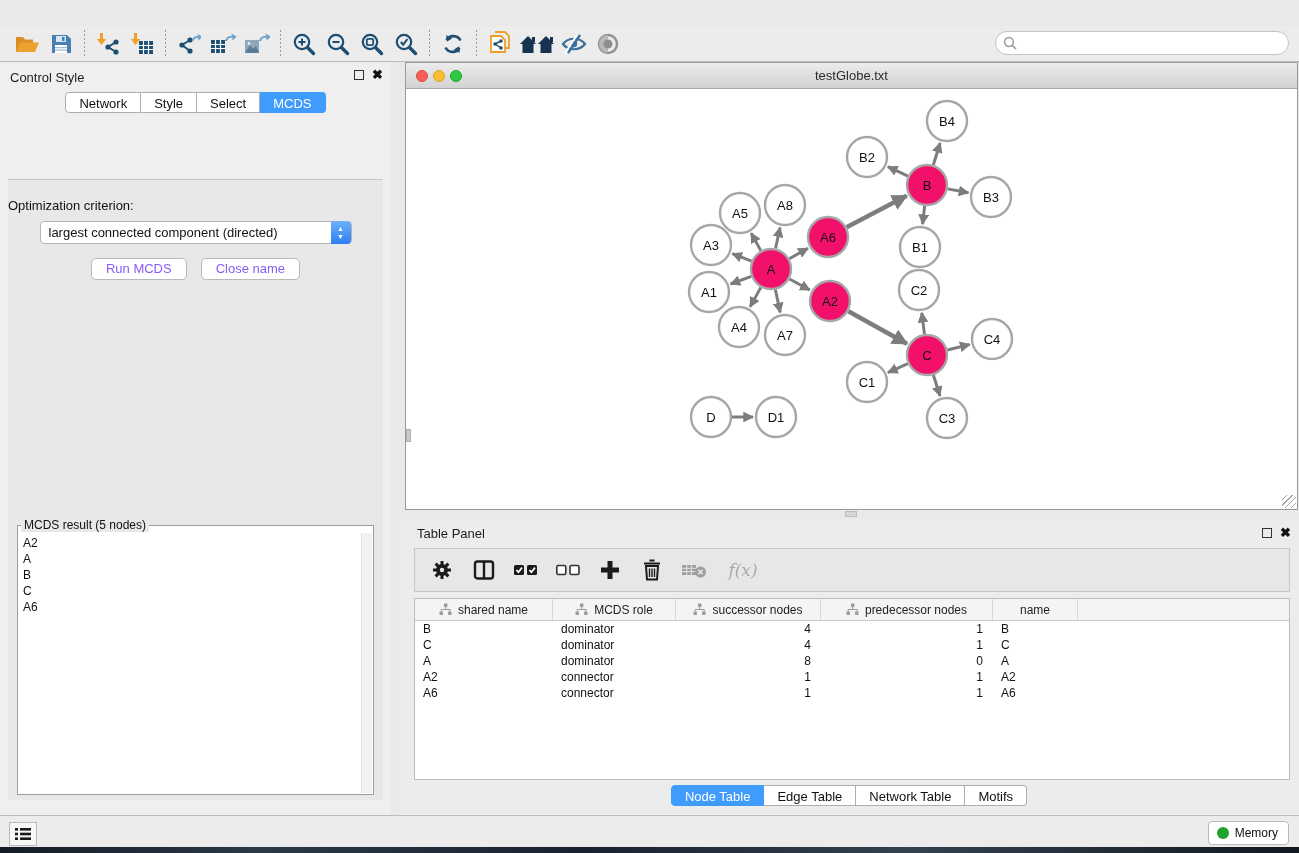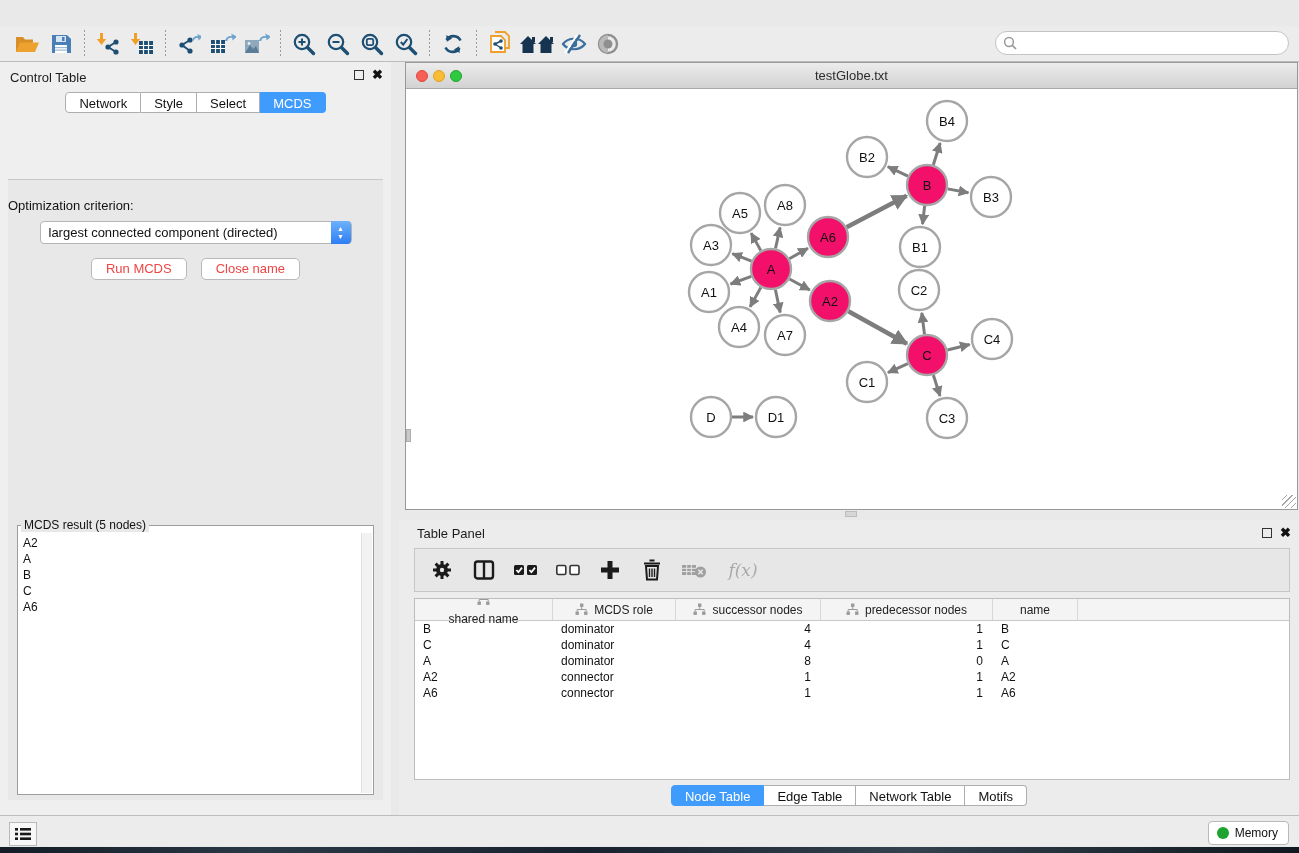--- a/index.html
+++ b/index.html
@@ -46,21 +46,21 @@
   .cp-content { position:absolute; left:8px; top:117px; right:8px; bottom:15px;
     background:#e8e8e8; border-top:1px solid #c8c8c8; }
   .opt-label { text-align:left; margin-top:18px; font-size:13px; color:#111; }
   .combo { position:relative; margin:8px auto 0; width:312px; height:23px; background:#fff;
     border:1px solid #b5b5b5; border-radius:4px; font-size:13px; line-height:21px; padding-left:8px; color:#111; }
   .combo .stepper { position:absolute; right:0; top:-1px; width:20px; height:23px; border-radius:0 4px 4px 0;
     background:linear-gradient(#6db1fb,#2e7ef4); color:#fff; font-size:7px; line-height:7px;
     display:flex; flex-direction:column; align-items:center; justify-content:center; gap:1px; }
   .btn-row { display:flex; justify-content:center; gap:14px; margin-top:14px; }
   .mac-btn { height:22px; padding:0 14px; background:#fff; border:1px solid #b9b9b9; border-radius:5px;
-    font-size:13px; line-height:20px; color:#ef4444; }
+    font-size:13px; line-height:20px; color:#8b5cf6; }
 
   fieldset.result { position:absolute; left:9px; right:9px; top:338px; bottom:5px;
     border:1px solid #9d9d9d; background:#fff; }
   fieldset.result legend { font-size:12px; color:#111; margin-left:3px; padding:0 3px; background:#e8e8e8; }
   .result-list { position:absolute; left:1px; right:12px; top:1px; bottom:1px; background:#fff;
     font-size:12px; color:#111; padding:2px 0 0 4px; }
   .result-list div { line-height:16px; }
   .result-scroll { position:absolute; right:1px; top:1px; bottom:1px; width:11px; background:#f2f2f2; border-left:1px solid #e0e0e0; }
 
   
@@ -253,21 +253,21 @@
     <div class="searchbox">
       <svg width="14" height="14" viewBox="0 0 14 14">
           <circle cx="6" cy="6" r="4.4" fill="none" stroke="#9a9a9a" stroke-width="1.5"></circle>
           <path d="M9.3 9.3 L13 13" stroke="#9a9a9a" stroke-width="1.7"></path>
         </svg>
     </div>
   </div>
 
   <div class="control-panel">
     <div class="cp-header">
-      <span class="ph-title">Control Table</span>
+      <span class="ph-title">Control Style</span>
       <span class="panel-btns">
         <span class="float-box"></span>
         <span class="close-x">✖</span>
       </span>
     </div>
     <div class="cp-tabs" id="cp-tabs">
         <div class="tab">Network</div>
         <div class="tab">Style</div>
         <div class="tab">Select</div>
         <div class="tab selected">MCDS</div>
@@ -481,21 +481,21 @@
             <path d="M17.3 8.8 l4.4 4.4 M21.7 8.8 l-4.4 4.4" stroke="#e7e7e7" stroke-width="1.6"></path>
           </svg>
       </span>
       <span class="tp-tool" style="width:40px">
         <span class="fx-label">f(x)</span>
       </span>
     </div>
 
     <div class="data-table">
       <div class="thead" id="thead">
-          <div class="th" style="width: 138px; flex-direction: column;">
+          <div class="th" style="width: 138px;">
             <span>
               <svg width="13" height="13" viewBox="0 0 13 13">
                 <g fill="#9a9a9a">
                   <rect x="5" y="0.5" width="3.4" height="3.4"></rect>
                   <rect x="0.5" y="8.5" width="3.4" height="3.4"></rect>
                   <rect x="9.1" y="8.5" width="3.4" height="3.4"></rect>
                 </g>
                 <path d="M6.7 4 v2.5 M2.2 8.5 V6.5 h9 v2" stroke="#9a9a9a" stroke-width="1" fill="none"></path>
               </svg>
             </span>

